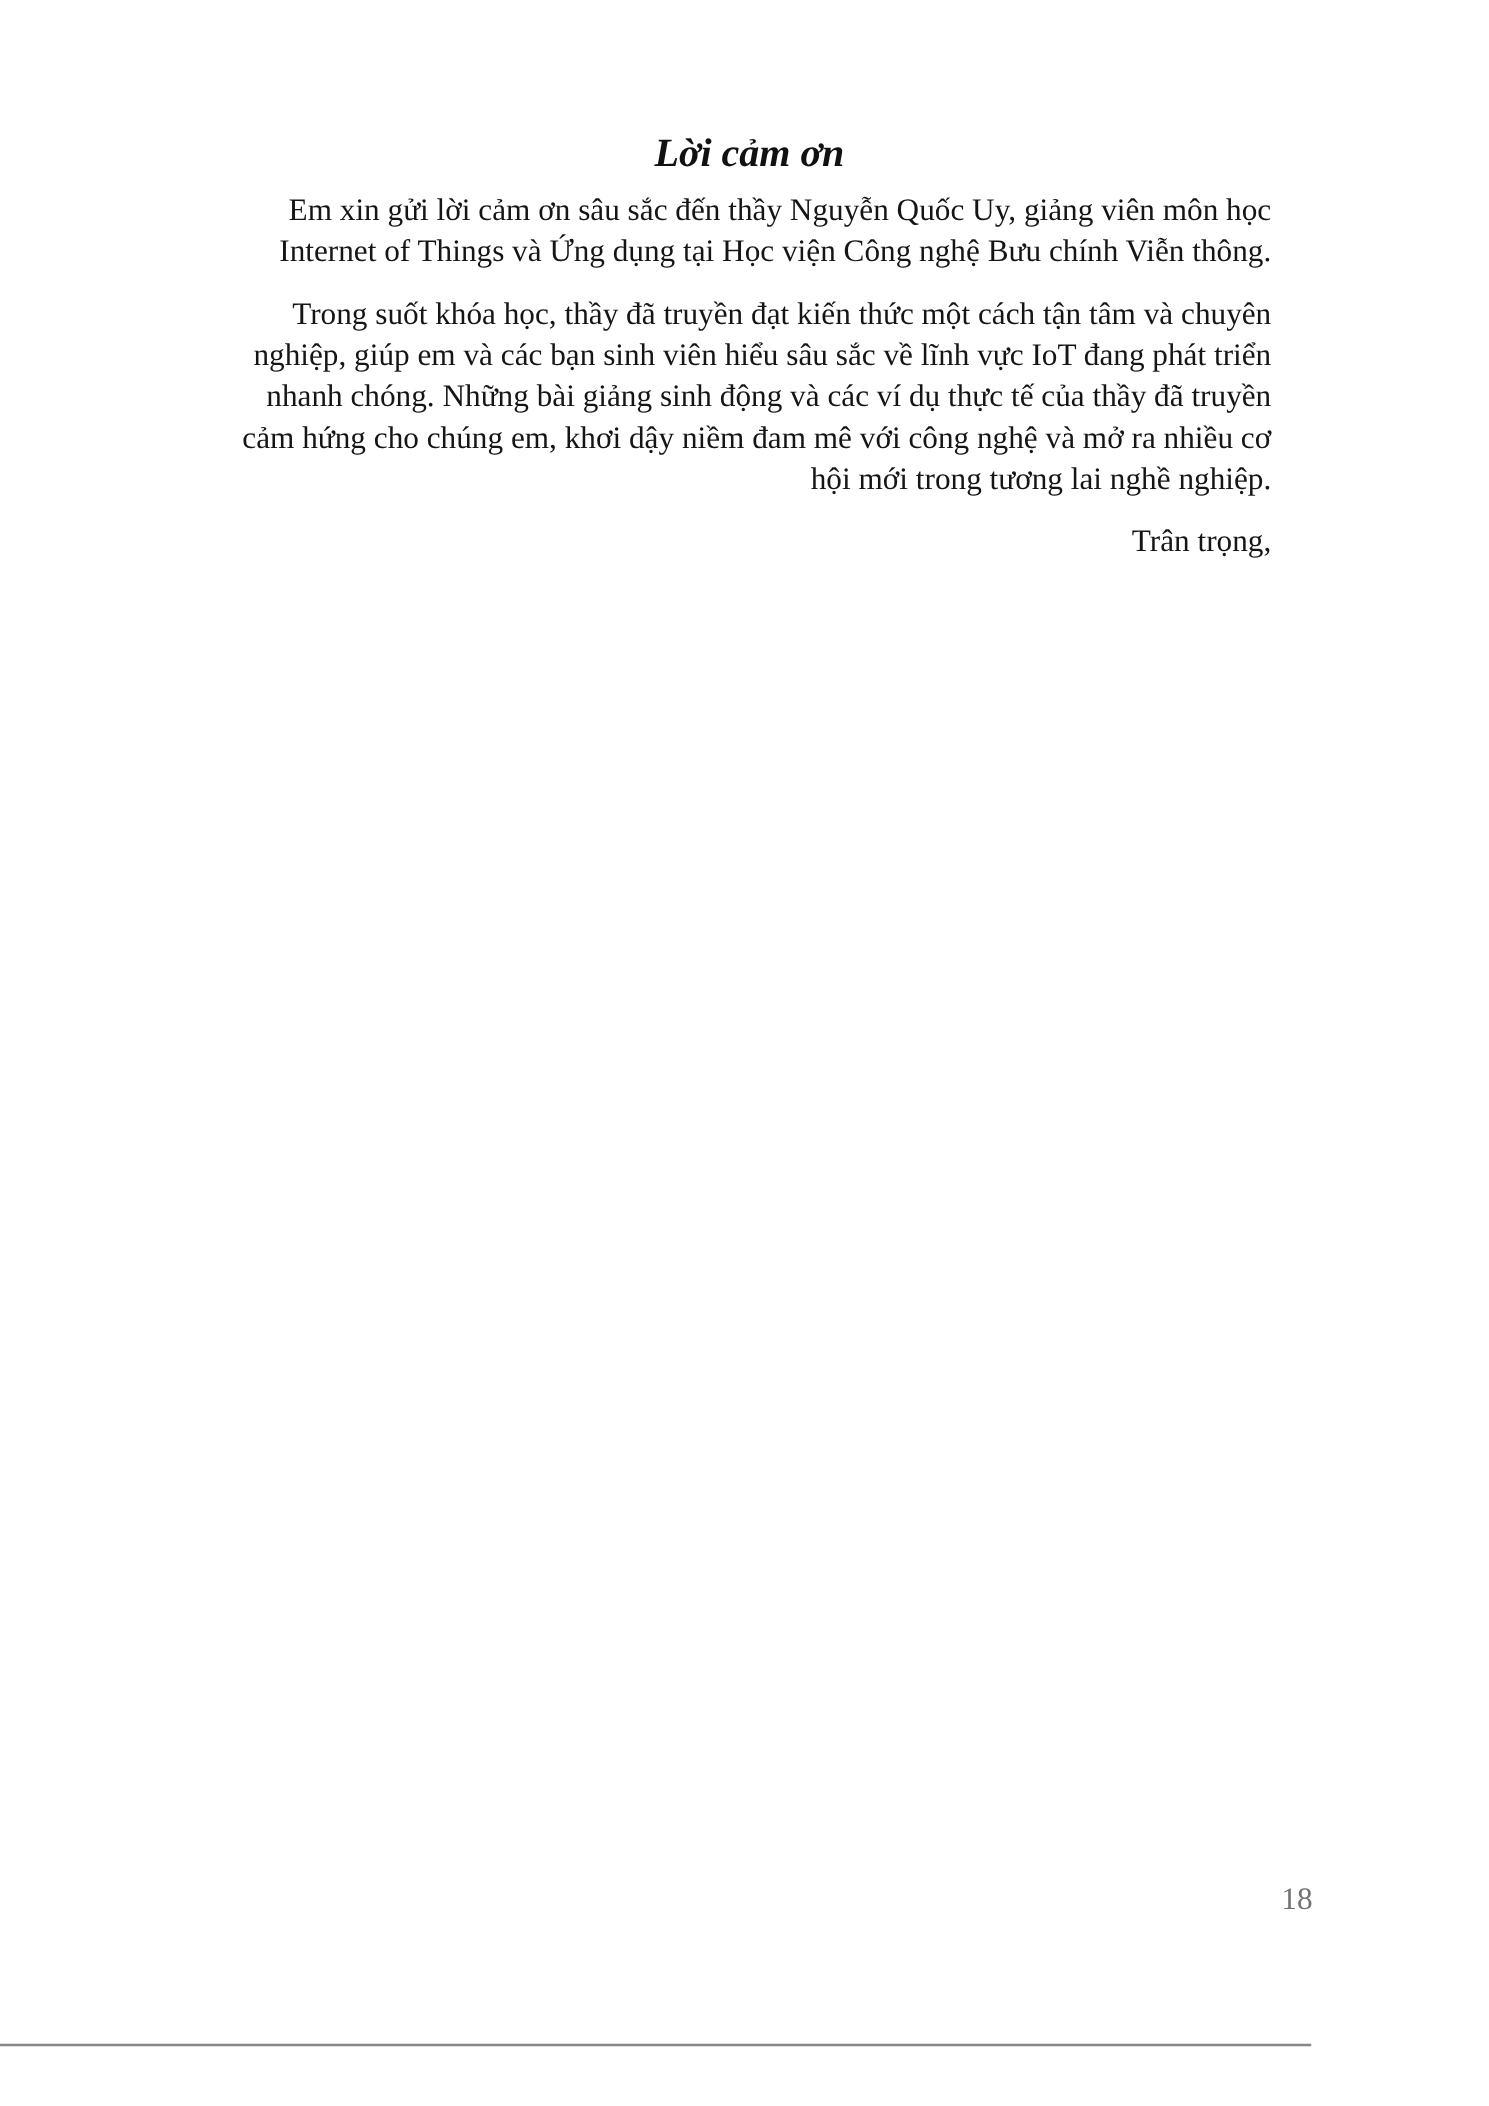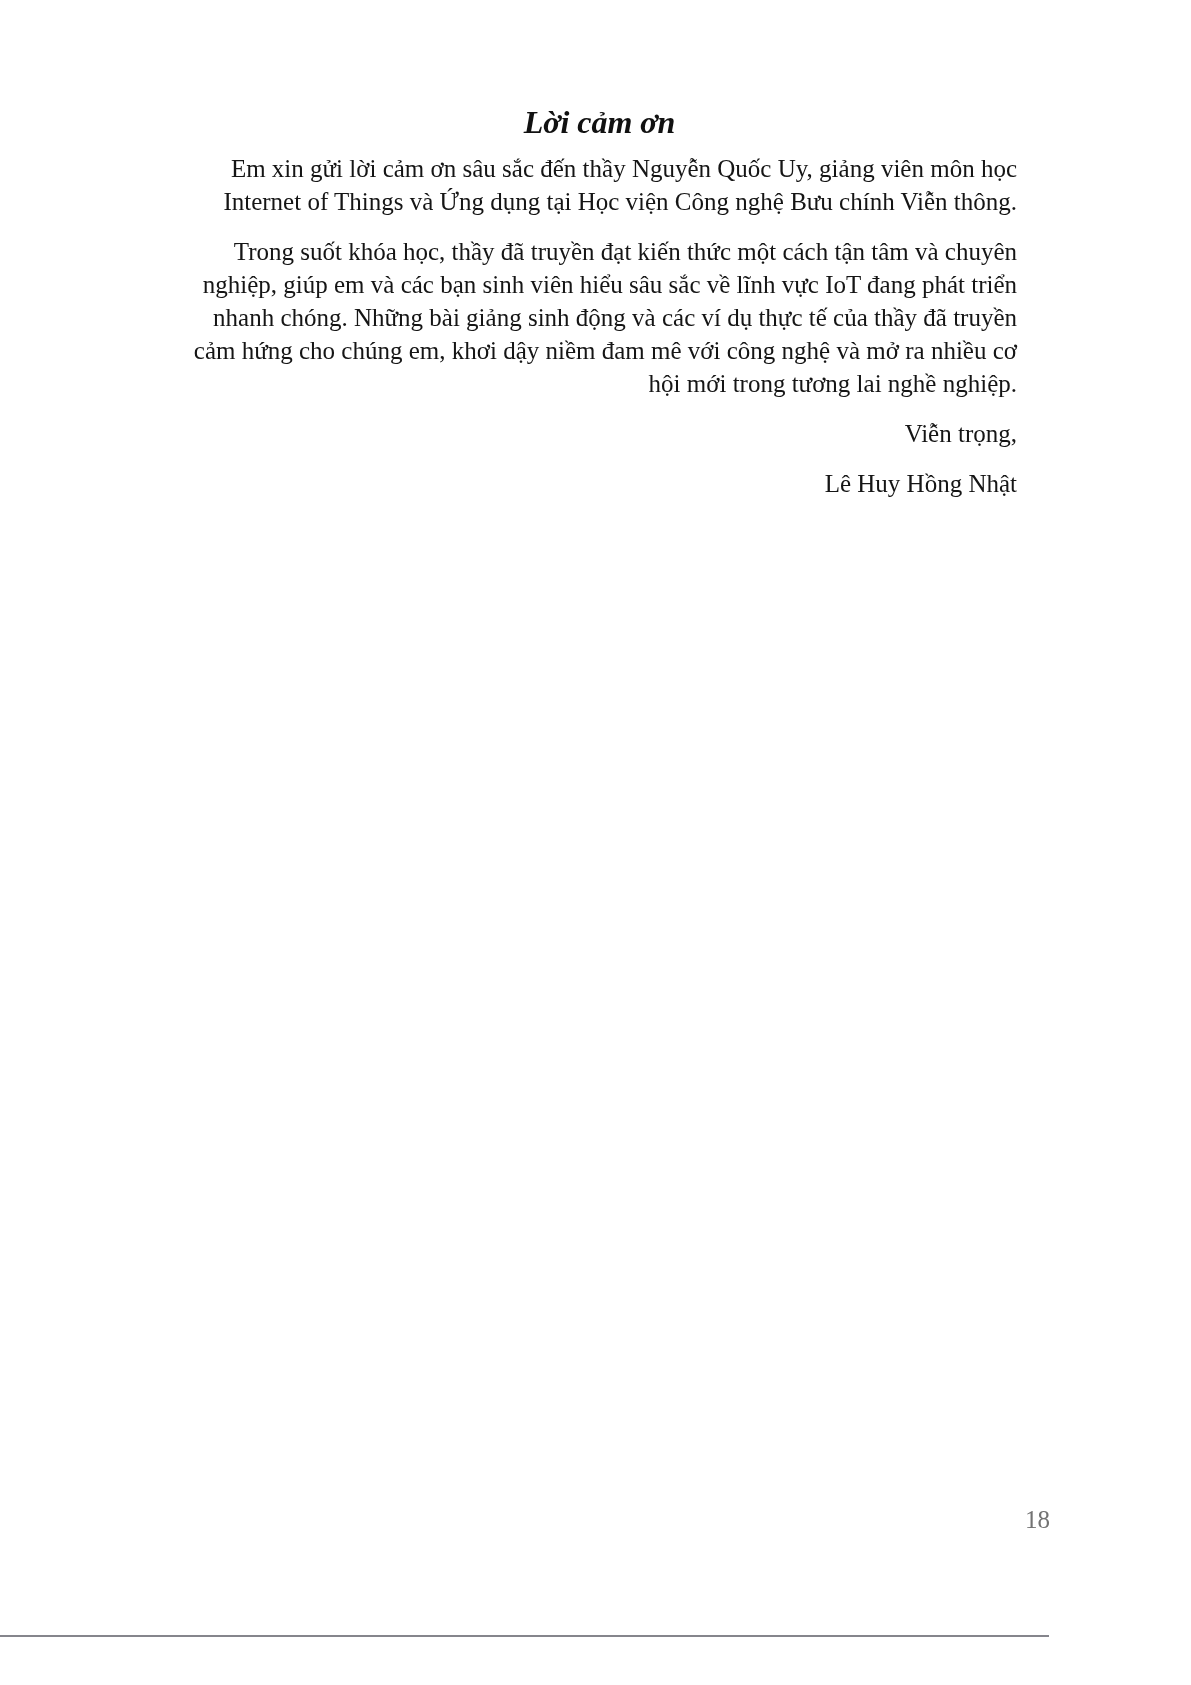--- a/index.html
+++ b/index.html
@@ -75,22 +75,21 @@
   .frag4 { left: 697px; width: 3px; background: #6a5acd; }
 </style>
 </head>
 <body>
 
 <div class="page">
   <div class="content">
     <h1>Lời cảm ơn</h1>
     <p>Em xin gửi lời cảm ơn sâu sắc đến thầy Nguyễn Quốc Uy, giảng viên môn học Internet of Things và Ứng dụng tại Học viện Công nghệ Bưu chính Viễn thông.</p>
     <p>Trong suốt khóa học, thầy đã truyền đạt kiến thức một cách tận tâm và chuyên nghiệp, giúp em và các bạn sinh viên hiểu sâu sắc về lĩnh vực IoT đang phát triển nhanh chóng. Những bài giảng sinh động và các ví dụ thực tế của thầy đã truyền cảm hứng cho chúng em, khơi dậy niềm đam mê với công nghệ và mở ra nhiều cơ hội mới trong tương lai nghề nghiệp.</p>
-    <p>Viễn trọng,</p>
-    <p>Lê Huy Hồng Nhật</p>
+    <p>Trân trọng,</p>
   </div>
 
   <div class="page-number">18</div>
 
   <div class="footer-divider"></div>
 
   <div class="next-page-bar"></div>
   <i class="frag frag1"></i>
   <i class="frag frag2"></i>
   <i class="frag frag3"></i>

